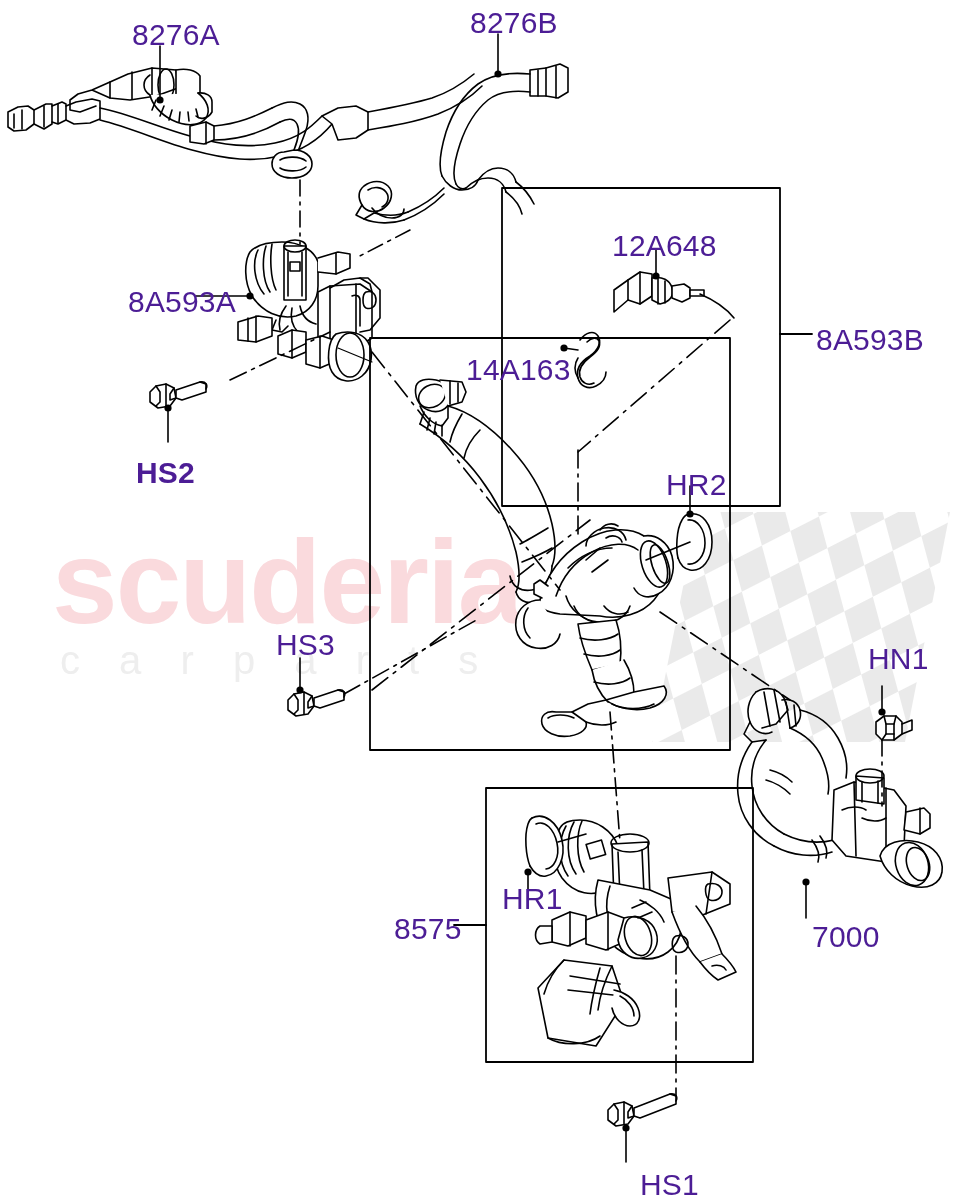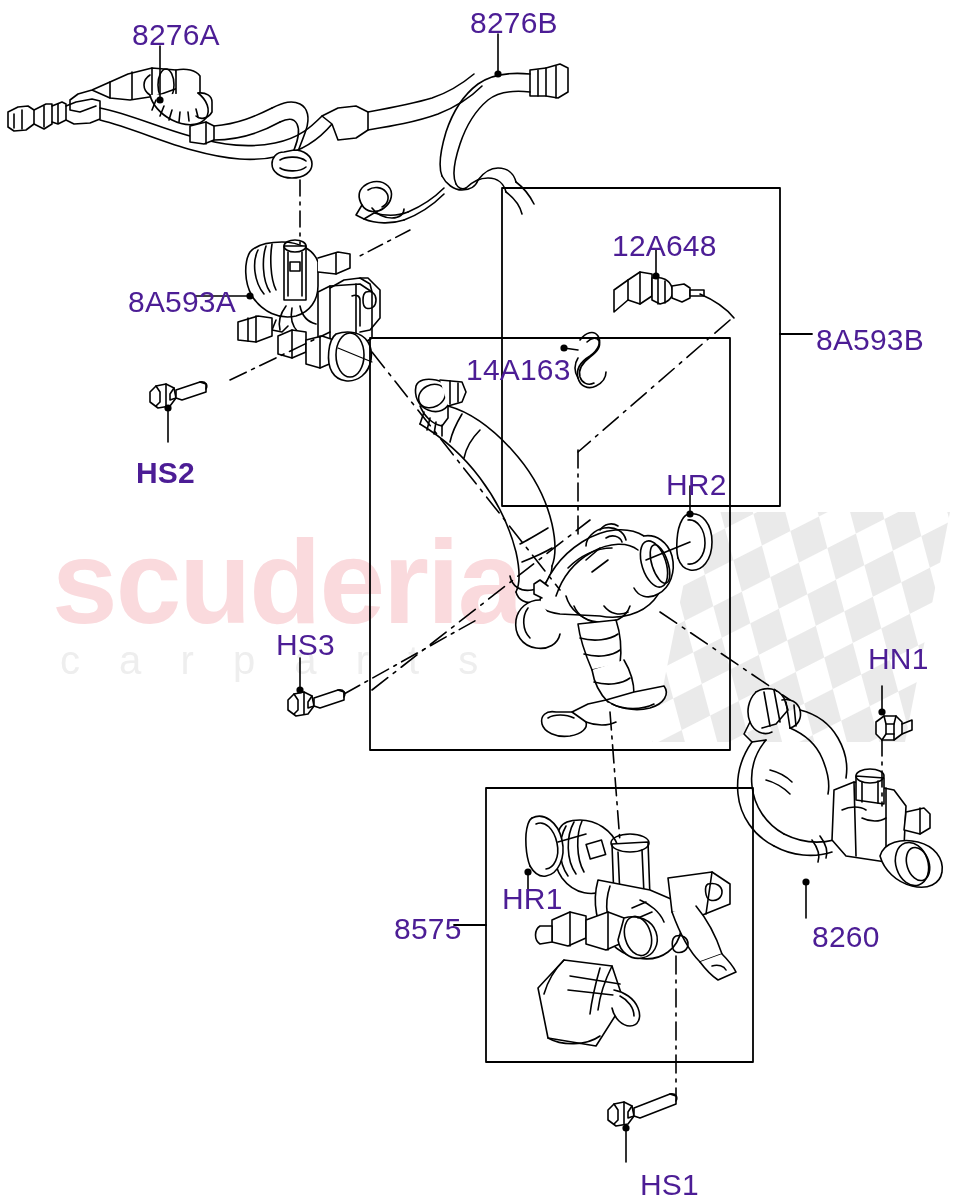--- a/index.html
+++ b/index.html
@@ -435,16 +435,16 @@
   <div class="lbl" style="left:612px;top:229px;">12A648</div>
   <div class="lbl" style="left:128px;top:285px;">8A593A</div>
   <div class="lbl" style="left:816px;top:323px;">8A593B</div>
   <div class="lbl" style="left:466px;top:353px;">14A163</div>
   <div class="lbl" style="left:136px;top:456px;font-weight:bold;">HS2</div>
   <div class="lbl" style="left:666px;top:452px;margin-top:16px;">HR2</div>
   <div class="lbl" style="left:276px;top:628px;">HS3</div>
   <div class="lbl" style="left:868px;top:642px;">HN1</div>
   <div class="lbl" style="left:394px;top:912px;text-align:right;">8575</div>
   <div class="lbl" style="left:502px;top:882px;">HR1</div>
-  <div class="lbl" style="left:812px;top:920px;">8260</div>
+  <div class="lbl" style="left:812px;top:920px;">7000</div>
   <div class="lbl" style="left:640px;top:1168px;">HS1</div>
 
 </div>
 
 </body></html>

